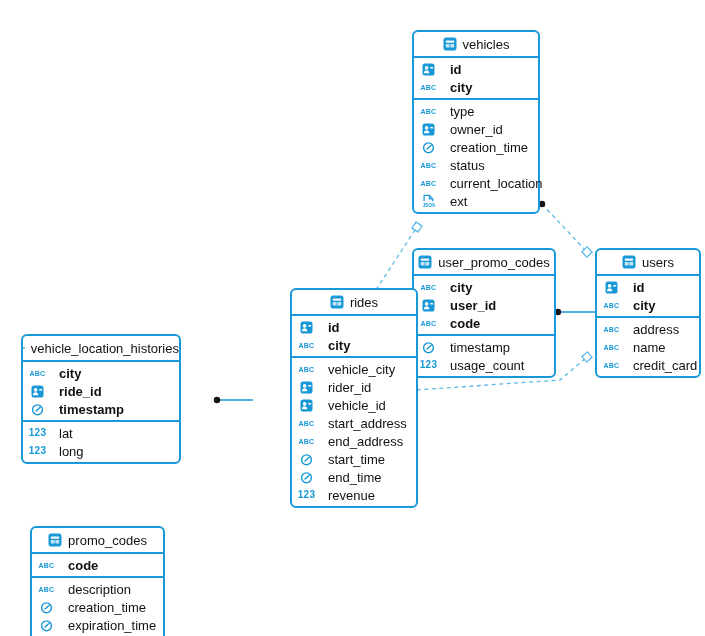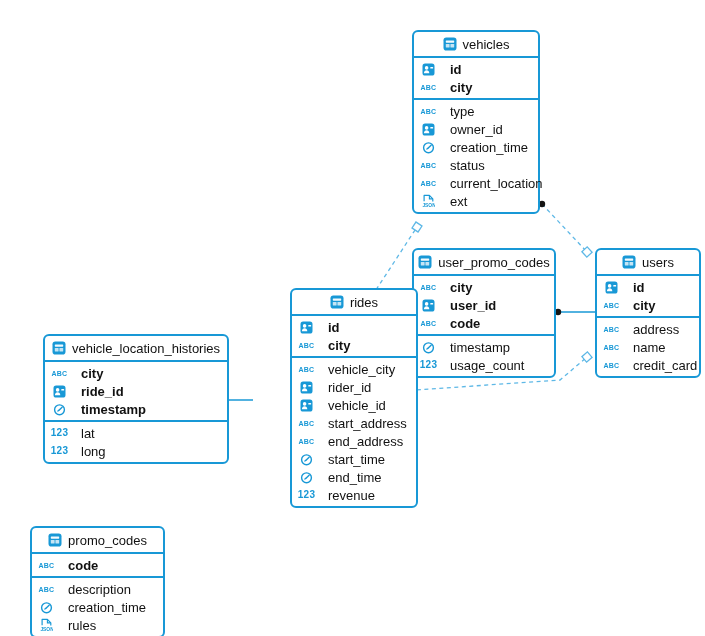--- a/index.html
+++ b/index.html
@@ -340,21 +340,21 @@
     <span>end_time</span>
   </div>
         <div class="row">
     <span class="type-ic">
             <span class="glyph-ic glyph-123">123</span>
           </span>
     <span>revenue</span>
   </div>
      </div>
     </div>
-    <div class="tbl" style="left: 43px; top: 334px; width: 186px;">
+    <div class="tbl" style="left: 21px; top: 334px; width: 160px;">
       <div class="tbl-header">
        <svg width="14" height="14" viewBox="0 0 14 14">
     <rect x="0.5" y="0.5" width="13" height="13" rx="2.8" fill="#1898d6"></rect>
     <rect x="2.8" y="3.4" width="8.4" height="2.3" rx="0.6" fill="#fff" opacity="0.95"></rect>
     <rect x="2.8" y="7" width="3.8" height="3.6" rx="0.6" fill="#fff" opacity="0.75"></rect>
     <rect x="7.4" y="7" width="3.8" height="3.6" rx="0.6" fill="#fff" opacity="0.75"></rect>
   </svg>
        <span>vehicle_location_histories</span>
      </div>
      <div class="sec keys">
@@ -428,20 +428,30 @@
   </div>
         <div class="row">
     <span class="type-ic">
             <svg width="13" height="13" viewBox="0 0 13 13">
       <circle cx="6.5" cy="6.8" r="4.9" fill="none" stroke="#1898d6" stroke-width="1.4"></circle>
       <path d="M6.5 6.8 L9.1 4.3" stroke="#1898d6" stroke-width="1.4" stroke-linecap="round"></path>
       <path d="M6.5 6.8 L4.9 8.1" stroke="#1898d6" stroke-width="1.3" stroke-linecap="round"></path>
     </svg>
           </span>
     <span>creation_time</span>
+  </div>
+        <div class="row">
+    <span class="type-ic">
+            <svg width="13" height="13" viewBox="0 0 13 13">
+      <circle cx="6.5" cy="6.8" r="4.9" fill="none" stroke="#1898d6" stroke-width="1.4"></circle>
+      <path d="M6.5 6.8 L9.1 4.3" stroke="#1898d6" stroke-width="1.4" stroke-linecap="round"></path>
+      <path d="M6.5 6.8 L4.9 8.1" stroke="#1898d6" stroke-width="1.3" stroke-linecap="round"></path>
+    </svg>
+          </span>
+    <span>expiration_time</span>
   </div>
         <div class="row">
     <span class="type-ic">
             <svg width="13" height="14" viewBox="0 0 13 14">
       <path d="M2.1 7.2 V1.4 h5.3 l3.4 3.4 v2.6" fill="none" stroke="#1898d6" stroke-width="1.2" stroke-linejoin="round"></path>
       <path d="M7.4 1.6 v3.3 h3.3" fill="none" stroke="#1898d6" stroke-width="1.1"></path>
       <text x="0.4" y="12.8" font-size="4.9" font-weight="700" fill="#1898d6" font-family="Liberation Sans,sans-serif">JSON</text>
     </svg>
           </span>
     <span>rules</span>

